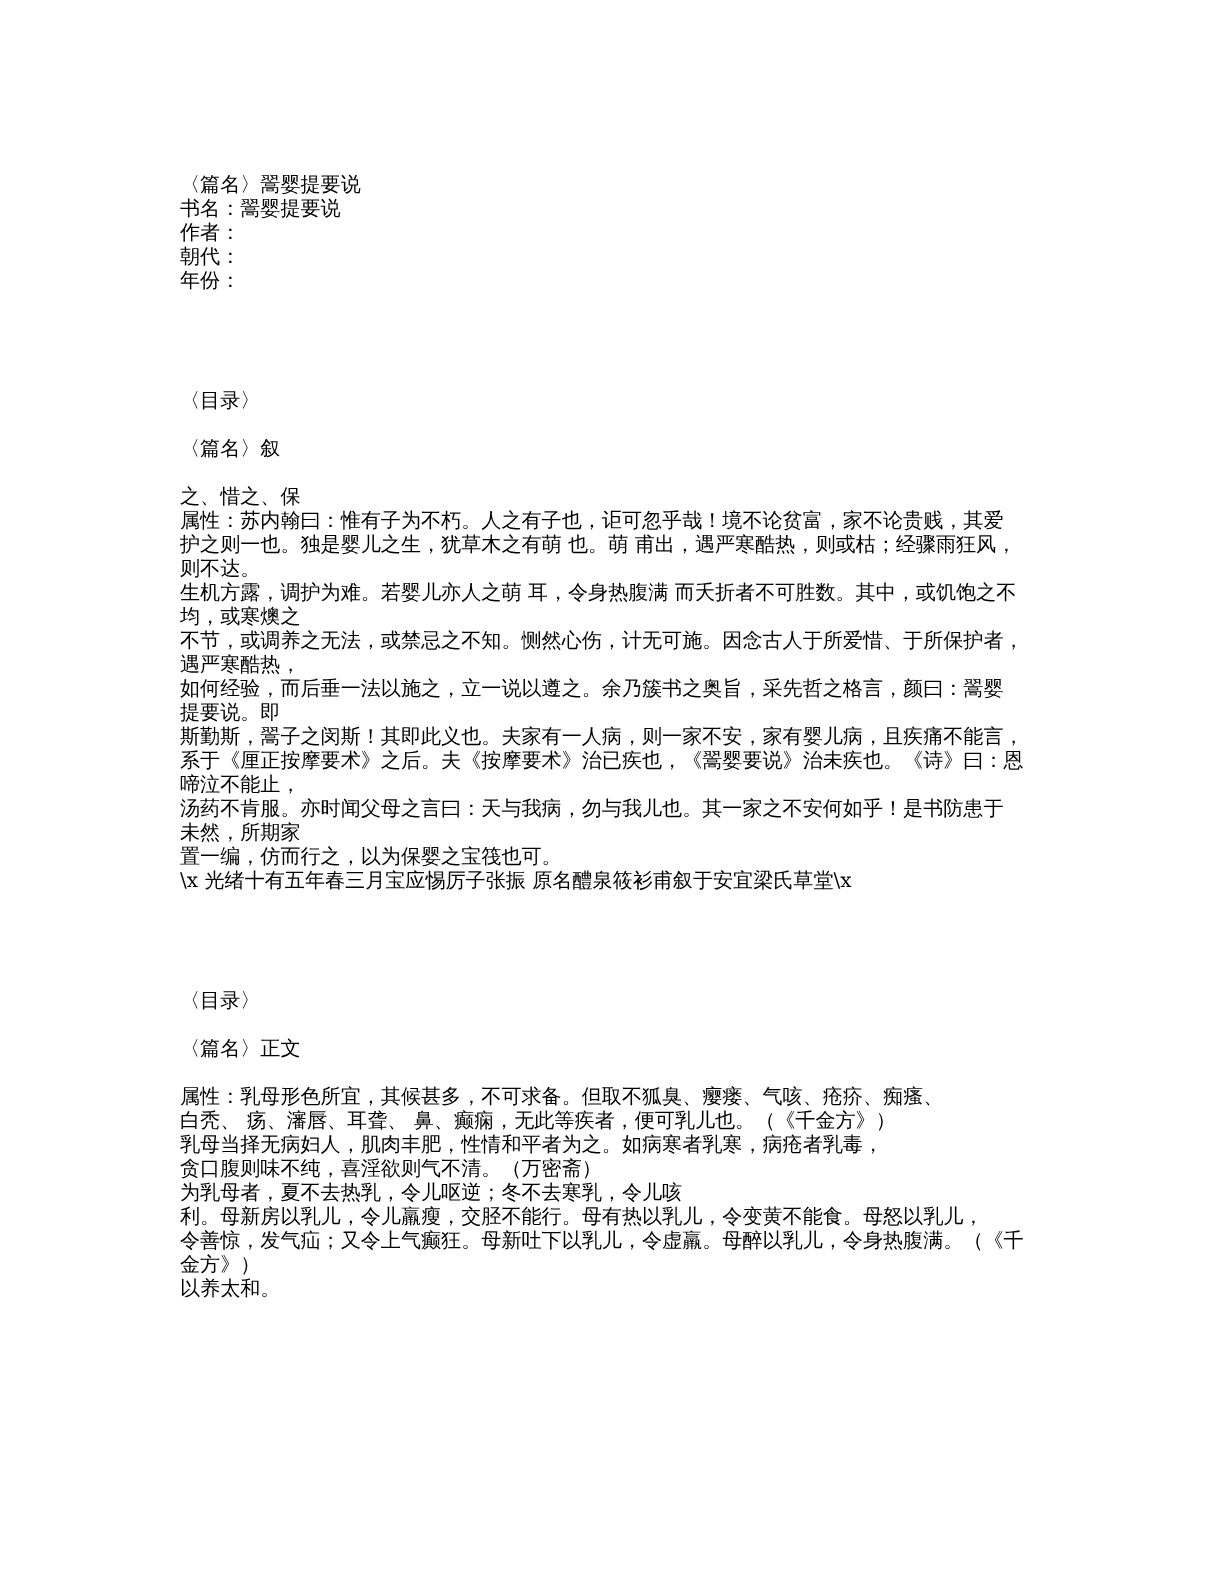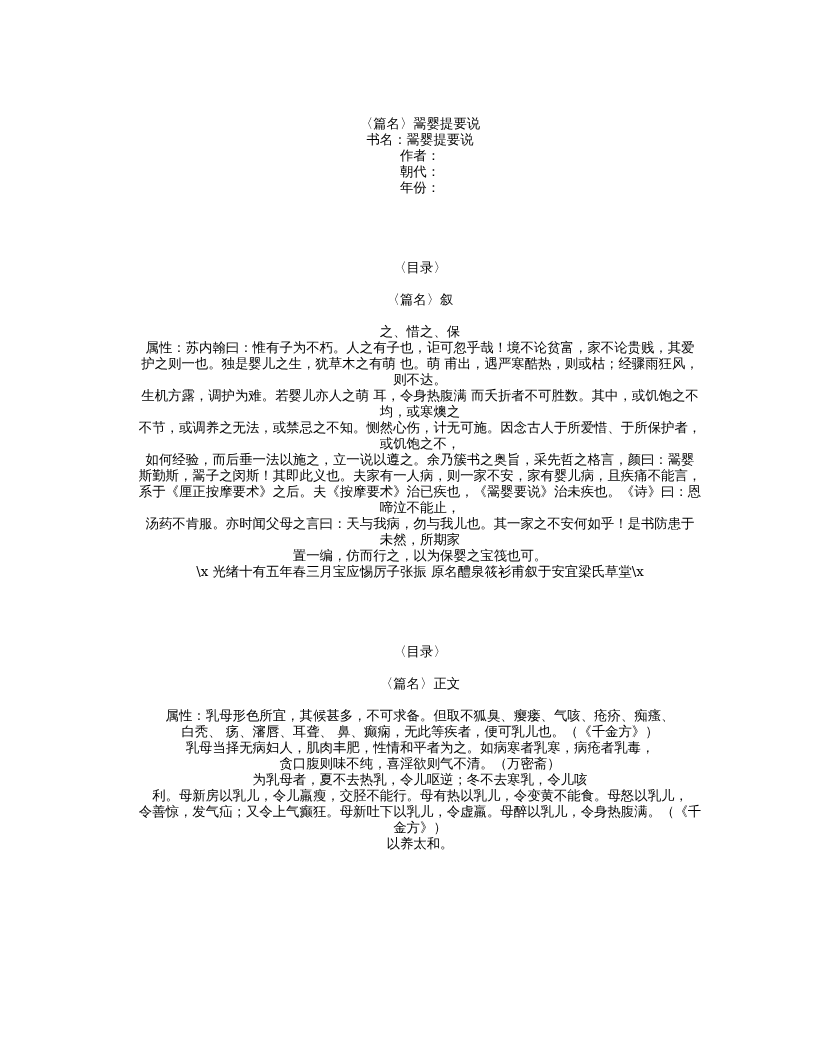--- a/index.html
+++ b/index.html
@@ -5,21 +5,21 @@
   html, body { margin: 0; padding: 0; background: #ffffff; }
   body {
     width: 816px; height: 1056px; position: relative; overflow: hidden;
     font-family: "DejaVu Serif", "Liberation Serif", serif;
     color: #000000;
   }
   .page {
     position: absolute; left: 120px; top: 116px; width: 600px;
     font-size: 13.4px; line-height: 16px;
   }
-  .line { white-space: pre; display: block; height: 16px; text-align: center; }
+  .line { white-space: pre; display: block; height: 16px; }
   .gap1 { height: 16px; }
   .gap2 { height: 64px; }
   .gap3 { height: 64px; }
 </style>
 </head>
 <body>
 
 <div class="page">
   <div>
     <span class="line">〈篇名〉翯婴提要说</span>
@@ -36,22 +36,23 @@
     <div class="gap1"></div>
     <span class="line">〈篇名〉叙</span>
     <div class="gap1"></div>
     <span class="line">之、惜之、保</span>
     <span class="line">属性：苏内翰曰：惟有子为不朽。人之有子也，讵可忽乎哉！境不论贫富，家不论贵贱，其爱</span>
     <span class="line">护之则一也。独是婴儿之生，犹草木之有萌 也。萌 甫出，遇严寒酷热，则或枯；经骤雨狂风，</span>
     <span class="line">则不达。</span>
     <span class="line">生机方露，调护为难。若婴儿亦人之萌 耳，令身热腹满 而夭折者不可胜数。其中，或饥饱之不</span>
     <span class="line">均，或寒燠之</span>
     <span class="line">不节，或调养之无法，或禁忌之不知。恻然心伤，计无可施。因念古人于所爱惜、于所保护者，</span>
-    <span class="line">或饥饱之不，</span>
+    <span class="line">遇严寒酷热，</span>
     <span class="line">如何经验，而后垂一法以施之，立一说以遵之。余乃簇书之奥旨，采先哲之格言，颜曰：翯婴</span>
+    <span class="line">提要说。即</span>
     <span class="line">斯勤斯，翯子之闵斯！其即此义也。夫家有一人病，则一家不安，家有婴儿病，且疾痛不能言，</span>
     <span class="line">系于《厘正按摩要术》之后。夫《按摩要术》治已疾也，《翯婴要说》治未疾也。《诗》曰：恩</span>
     <span class="line">啼泣不能止，</span>
     <span class="line">汤药不肯服。亦时闻父母之言曰：天与我病，勿与我儿也。其一家之不安何如乎！是书防患于</span>
     <span class="line">未然，所期家</span>
     <span class="line">置一编，仿而行之，以为保婴之宝筏也可。</span>
     <span class="line">\x 光绪十有五年春三月宝应惕厉子张振 原名醴泉筱衫甫叙于安宜梁氏草堂\x</span>
   </div>
 
   <div class="gap3"></div>

